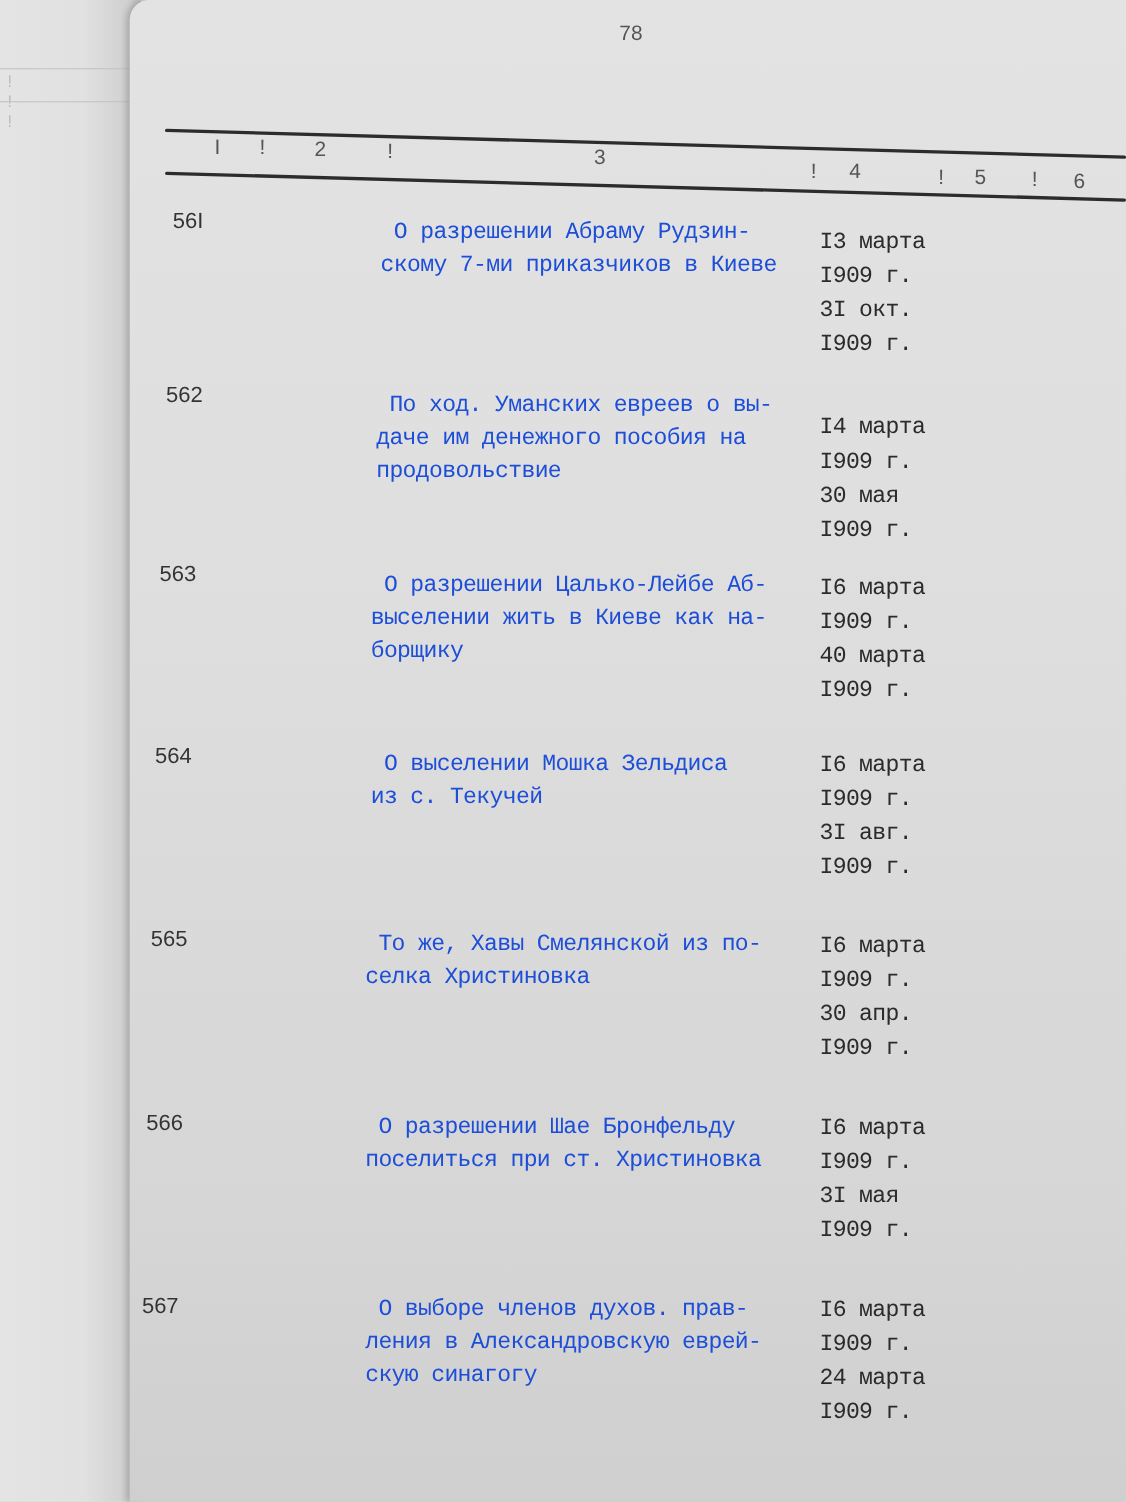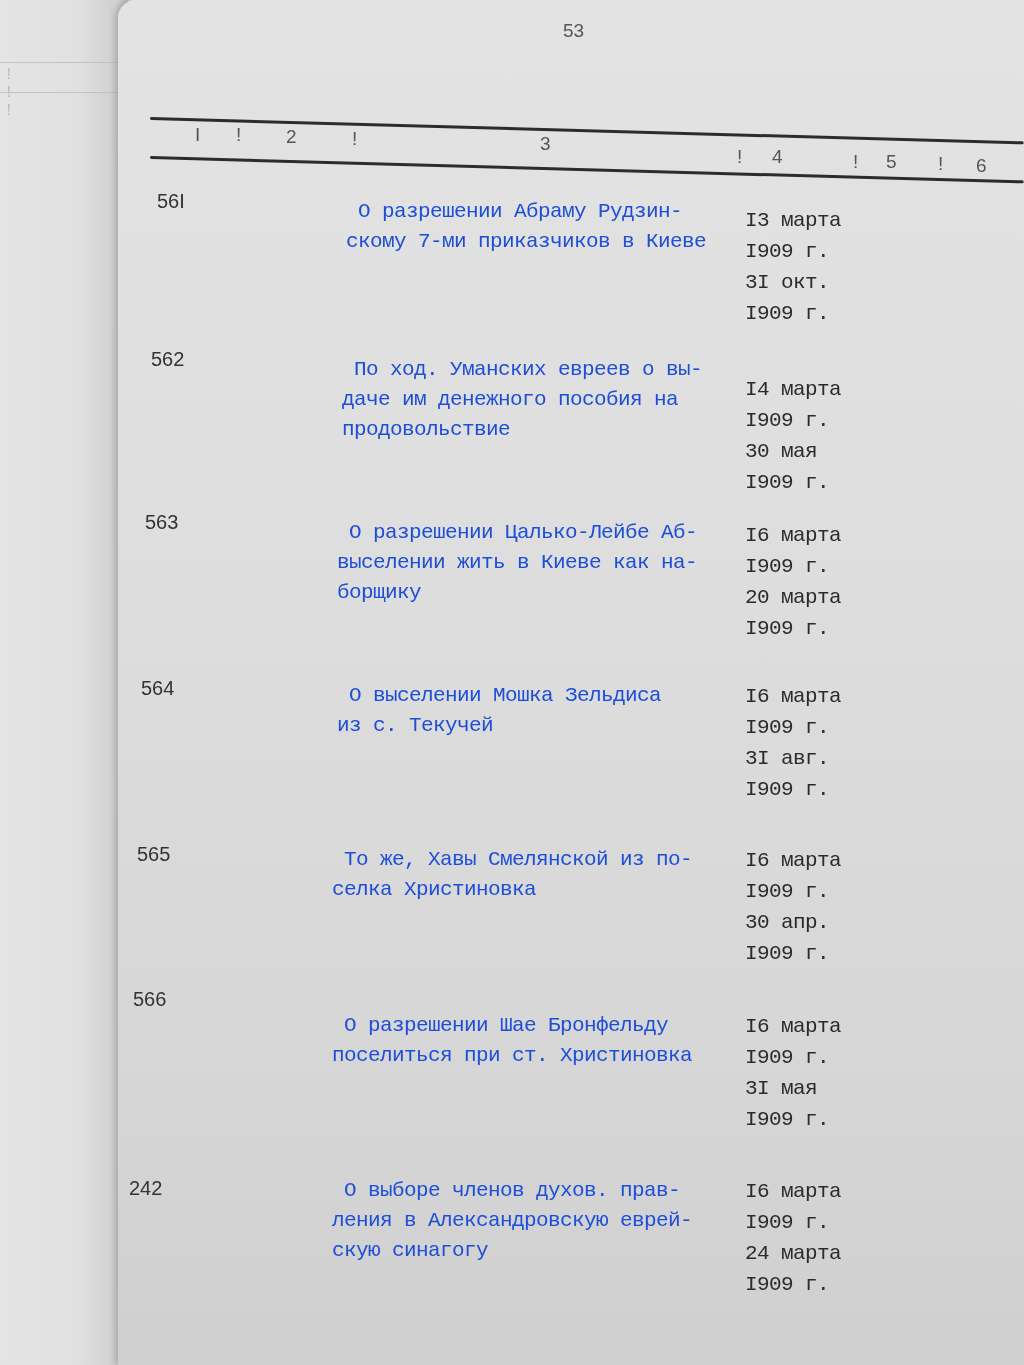--- a/index.html
+++ b/index.html
@@ -54,21 +54,21 @@
 <body>
 
 <div class="prev-page">
   <div class="ghost-line" style="top:62px"></div>
   <div class="ghost-marks">! ! !</div>
   <div class="ghost-line" style="top:92px"></div>
 </div>
 
 <div class="page"></div>
 
-<div class="page-number">53</div>
+<div class="page-number">78</div>
 
 <div class="rule top"></div>
 <div class="rule bottom"></div>
 
 <div id="header-cols">
     <div class="col-head" style="left: 195px; top: 124px;">I</div>
     <div class="col-head" style="left: 236px; top: 124px;">!</div>
     <div class="col-head" style="left: 286px; top: 126px;">2</div>
     <div class="col-head" style="left: 352px; top: 128px;">!</div>
     <div class="col-head" style="left: 540px; top: 133px;">3</div>
@@ -86,35 +86,35 @@
       <div class="dates" style="left: 745px; top: 205px;"><div>I3 марта</div><div>I909 г.</div><div>3I окт.</div><div>I909 г.</div></div>
     </div>
     <div>
       <div class="entry-num" style="left: 151px; top: 348px;">562</div>
       <div class="desc" style="left: 318px; top: 355px;"><div>   По ход. Уманских евреев о вы-</div><div>  даче им денежного пособия на</div><div>  продовольствие</div></div>
       <div class="dates" style="left: 745px; top: 362px; margin-top: 12px;"><div>I4 марта</div><div>I909 г.</div><div>30 мая</div><div>I909 г.</div></div>
     </div>
     <div>
       <div class="entry-num" style="left: 145px; top: 511px;">563</div>
       <div class="desc" style="left: 313px; top: 518px;"><div>   О разрешении Цалько-Лейбе Аб-</div><div>  выселении жить в Киеве как на-</div><div>  борщику</div></div>
-      <div class="dates" style="left: 745px; top: 520px;"><div>I6 марта</div><div>I909 г.</div><div>20 марта</div><div>I909 г.</div></div>
+      <div class="dates" style="left: 745px; top: 520px;"><div>I6 марта</div><div>I909 г.</div><div>40 марта</div><div>I909 г.</div></div>
     </div>
     <div>
       <div class="entry-num" style="left: 141px; top: 677px;">564</div>
       <div class="desc" style="left: 313px; top: 681px;"><div>   О выселении Мошка Зельдиса</div><div>  из с. Текучей</div></div>
       <div class="dates" style="left: 745px; top: 681px;"><div>I6 марта</div><div>I909 г.</div><div>3I авг.</div><div>I909 г.</div></div>
     </div>
     <div>
       <div class="entry-num" style="left: 137px; top: 843px;">565</div>
       <div class="desc" style="left: 308px; top: 845px;"><div>   То же, Хавы Смелянской из по-</div><div>  селка Христиновка</div></div>
       <div class="dates" style="left: 745px; top: 845px;"><div>I6 марта</div><div>I909 г.</div><div>30 апр.</div><div>I909 г.</div></div>
     </div>
     <div>
-      <div class="entry-num" style="left: 133px; top: 988px;">566</div>
+      <div class="entry-num" style="left: 133px; top: 1010px;">566</div>
       <div class="desc" style="left: 308px; top: 1011px;"><div>   О разрешении Шае Бронфельду</div><div>  поселиться при ст. Христиновка</div></div>
       <div class="dates" style="left: 745px; top: 1011px;"><div>I6 марта</div><div>I909 г.</div><div>3I мая</div><div>I909 г.</div></div>
     </div>
     <div>
-      <div class="entry-num" style="left: 129px; top: 1177px;">242</div>
+      <div class="entry-num" style="left: 129px; top: 1177px;">567</div>
       <div class="desc" style="left: 308px; top: 1176px;"><div>   О выборе членов духов. прав-</div><div>  ления в Александровскую еврей-</div><div>  скую синагогу</div></div>
       <div class="dates" style="left: 745px; top: 1176px;"><div>I6 марта</div><div>I909 г.</div><div>24 марта</div><div>I909 г.</div></div>
     </div>
   </div>
 
 </body></html>

